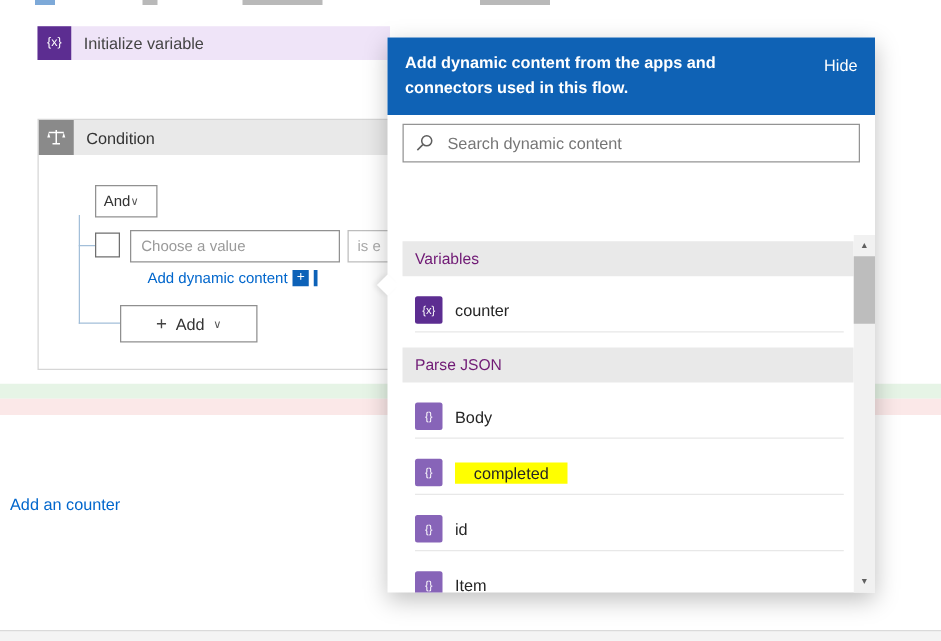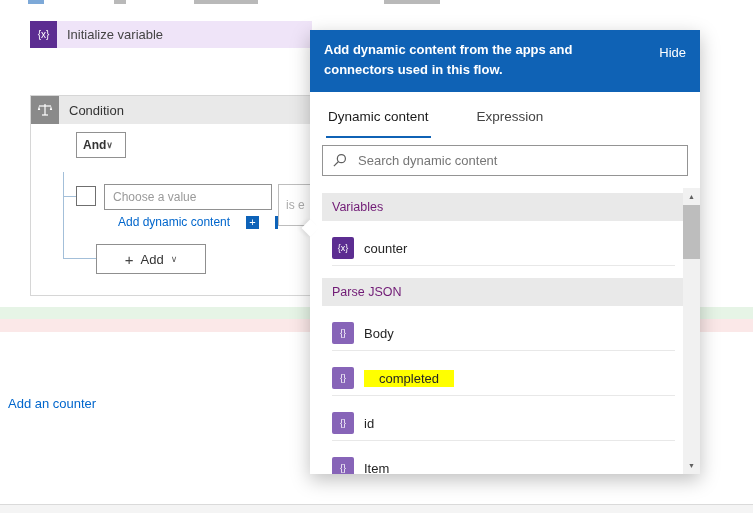--- a/index.html
+++ b/index.html
@@ -28,43 +28,43 @@
     position:absolute; left:30px; top:95px; width:282px; height:201px;
     background:#fff; border:1px solid #d6d6d6; box-sizing:border-box;
   }
   .cond-header { height:28px; background:#e9e9e9; display:flex; align-items:center; }
   .cond-icon {
     width:28px; height:28px; background:#8a8a8a; display:flex;
     align-items:center; justify-content:center; flex:0 0 auto;
   }
   .cond-header .lbl { margin-left:10px; font-size:13px; color:#333; }
   .and-box {
-    position:absolute; left:45px; top:36px; width:50px; height:26px;
+    position:absolute; left:45px; top:52px; width:50px; height:26px;
     border:1px solid #919191; background:#fff; box-sizing:border-box;
     display:flex; align-items:center; justify-content:flex-start;
-    padding:0 6px; font-size:12px; color:#333; cursor:pointer;font-weight:bold;
+    padding:0 6px; font-size:12px; color:#333; cursor:pointer;
   }
   .chev { font-size:9px; color:#555; }
   .tline { position:absolute; background:#a3bfd9; }
   .cbox {
     position:absolute; left:45px; top:90px; width:20px; height:20px;
     border:1px solid #6f6f6f; background:#fff; box-sizing:border-box;
   }
   .val-input {
     position:absolute; left:73px; top:88px; width:168px; height:26px;
     border:1px solid #919191; box-sizing:border-box; font-size:12px;
     padding:0 8px; color:#333; font-family:"Liberation Sans",sans-serif;
   }
   .val-input::placeholder { color:#9a9a9a; }
   .op-box {
-    position:absolute; left:247px; top:88px; width:35px; height:42px;
+    position:absolute; left:247px; top:88px; width:35px; height:26px;
     border:1px solid #bdbdbd; box-sizing:border-box; font-size:12px;
     color:#aaa; display:flex; align-items:center; padding-left:7px; background:#fff;
   }
-  .adc-row { position:absolute; left:87px; top:119px; display:flex; align-items:center; gap:16px;justify-content:flex-end; }
+  .adc-row { position:absolute; left:87px; top:119px; display:flex; align-items:center; gap:4px;justify-content:flex-end; }
   .adc-link { font-size:12px; color:#0066cc; text-decoration:none; cursor:pointer; }
   .plus-tile {
     width:13px; height:13px; background:#0d62b8; color:#fff; font-size:11px;
     line-height:13px; text-align:center; cursor:pointer;
   }
   .caret-bar { width:3px; height:13px; background:#0d62b8; }
   .add-btn {
     position:absolute; left:65px; top:148px; width:110px; height:30px;
     border:1px solid #8f8f8f; background:#fff; box-sizing:border-box;
     display:flex; align-items:center; justify-content:center; gap:7px;
@@ -213,24 +213,20 @@
 <div class="footer-strip"></div>
 
 <div class="popup">
   <div class="beak"></div>
 
   <div class="popup-head">
     <div class="txt">Add dynamic content from the apps and connectors used in this flow.</div>
     <a class="hide-link">Hide</a>
   </div>
 
-  <div class="tabs">
-    <div class="tab active">Dynamic content</div>
-    <div class="tab">Expression</div>
-  </div>
 
   <div class="search-box">
     <span style="display:flex;">
       <svg width="15" height="15" viewBox="0 0 16 16" stroke="#5f5f5f" stroke-width="1.3" fill="none">
         <circle cx="10" cy="6" r="4.3"></circle>
         <line x1="6.7" y1="9.3" x2="2" y2="14"></line>
       </svg>
     </span>
     <input type="text" placeholder="Search dynamic content" style="">
   </div>

